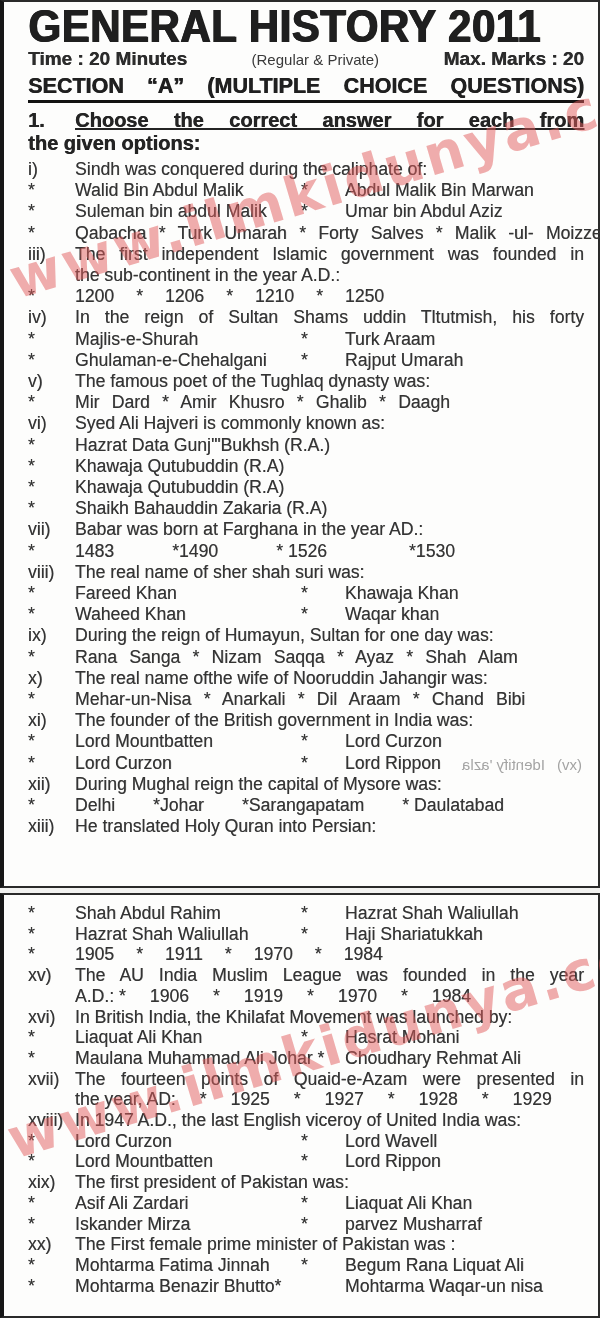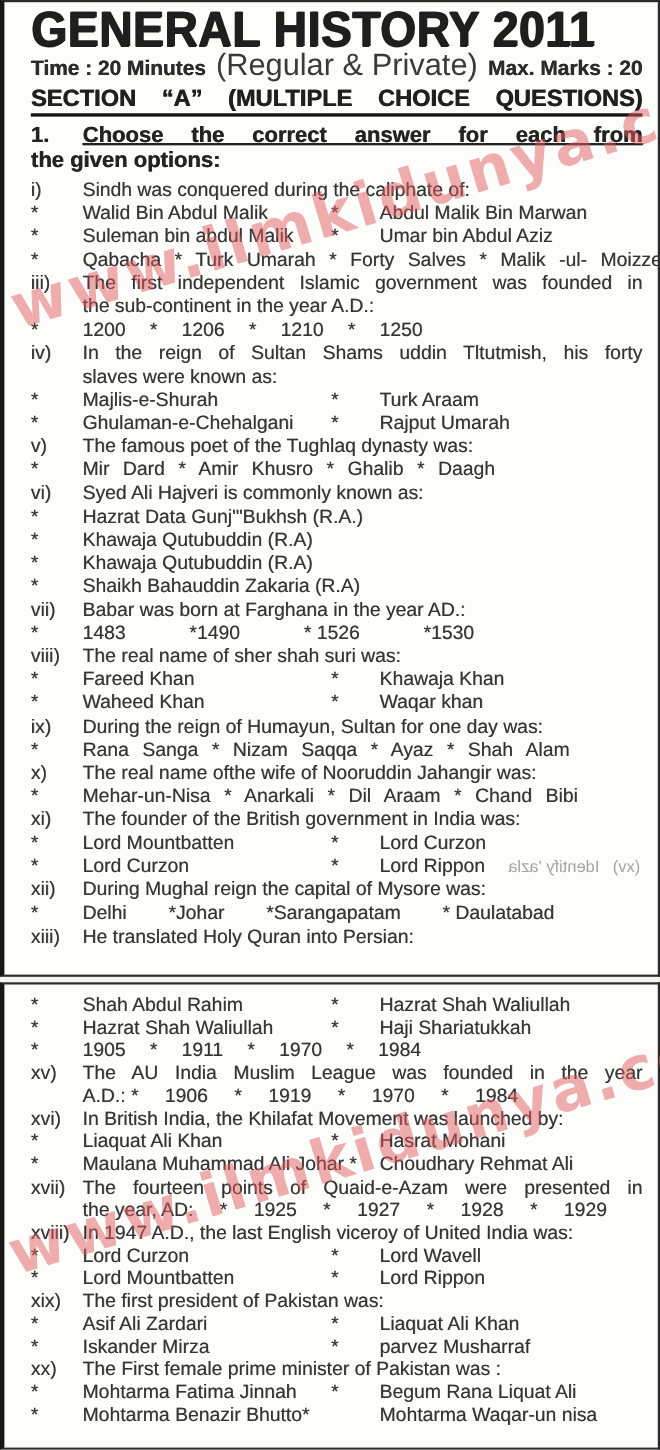--- a/index.html
+++ b/index.html
@@ -17,21 +17,21 @@
   #block2{height:425px;margin-top:5px;padding:4px 14px 0 24px;}
 
   .title{
     font-size:42px;font-weight:bold;color:#1f1f1f;line-height:40px;
     letter-spacing:0.5px;white-space:nowrap;
     text-shadow:1.3px 0 0 currentColor,0 0.6px 0 currentColor;
     transform:scaleY(1.08);transform-origin:top left;
   }
   .meta{display:flex;justify-content:space-between;align-items:baseline;margin-top:2px;line-height:24px;}
   .meta .bold20{font-size:19px;font-weight:bold;color:#2c2c2c;text-shadow:0.4px 0 0 currentColor;}
-  .meta .mode{font-size:28px;color:#3a3a3a;}
+  .meta .mode{font-size:15px;color:#3a3a3a;}
 
   .section-head{
     margin-top:2px;font-size:21.5px;font-weight:bold;color:#202020;line-height:24px;
     border-bottom:3px solid #121212;padding-bottom:2px;
     text-align:justify;text-align-last:justify;
     text-shadow:0.6px 0 0 currentColor;
   }
   .instr{margin-top:5px;font-weight:bold;font-size:20px;color:#242424;text-shadow:0.5px 0 0 currentColor;}
   .instr-row{display:flex;line-height:24px;}
   .instr-row .mk{flex:0 0 47px;}
@@ -110,24 +110,20 @@
       </div>
       <div class="row">
         <span class="mk">*</span>
         <span class="ct"><span class="seg" style="margin-right: 22px;">1200</span><span class="seg" style="margin-right: 22px;">*</span><span class="seg" style="margin-right: 22px;">1206</span><span class="seg" style="margin-right: 22px;">*</span><span class="seg" style="margin-right: 22px;">1210</span><span class="seg" style="margin-right: 22px;">*</span><span class="seg" style="margin-right: 22px;">1250</span></span>
       </div>
       <div class="row">
         <span class="mk">iv)</span>
         <span class="ct just">In the reign of Sultan Shams uddin Tltutmish, his forty</span>
       </div>
       <div class="row">
-        <span class="mk"></span>
-        <span class="ct">slaves were known as:</span>
-      </div>
-      <div class="row">
         <span class="mk">*</span>
         <span class="ct"><span class="c1">Majlis-e-Shurah</span><span class="sep">*</span><span class="c2">Turk Araam</span></span>
       </div>
       <div class="row">
         <span class="mk">*</span>
         <span class="ct"><span class="c1">Ghulaman-e-Chehalgani</span><span class="sep">*</span><span class="c2">Rajput Umarah</span></span>
       </div>
       <div class="row">
         <span class="mk">v)</span>
         <span class="ct">The famous poet of the Tughlaq dynasty was:</span>
@@ -155,21 +151,21 @@
       <div class="row">
         <span class="mk">*</span>
         <span class="ct">Shaikh Bahauddin Zakaria (R.A)</span>
       </div>
       <div class="row">
         <span class="mk">vii)</span>
         <span class="ct">Babar was born at Farghana in the year AD.:</span>
       </div>
       <div class="row">
         <span class="mk">*</span>
-        <span class="ct"><span class="seg" style="margin-right: 58px;">1483</span><span class="seg" style="margin-right: 58px;">*1490</span><span class="seg" style="margin-right: 58px;">* 1526</span><span class="seg" style="margin-right: 58px;">*1530</span></span>
+        <span class="ct"><span class="seg" style="margin-right: 58px;">1483</span><span class="seg" style="margin-right: 58px;">*1490</span><span class="seg" style="margin-right: 58px;">* 1526</span><span class="seg" style="margin-right: 58px; margin-left: 24px;">*1530</span></span>
       </div>
       <div class="row">
         <span class="mk">viii)</span>
         <span class="ct">The real name of sher shah suri was:</span>
       </div>
       <div class="row">
         <span class="mk">*</span>
         <span class="ct"><span class="c1">Fareed Khan</span><span class="sep">*</span><span class="c2">Khawaja Khan</span></span>
       </div>
       <div class="row">

